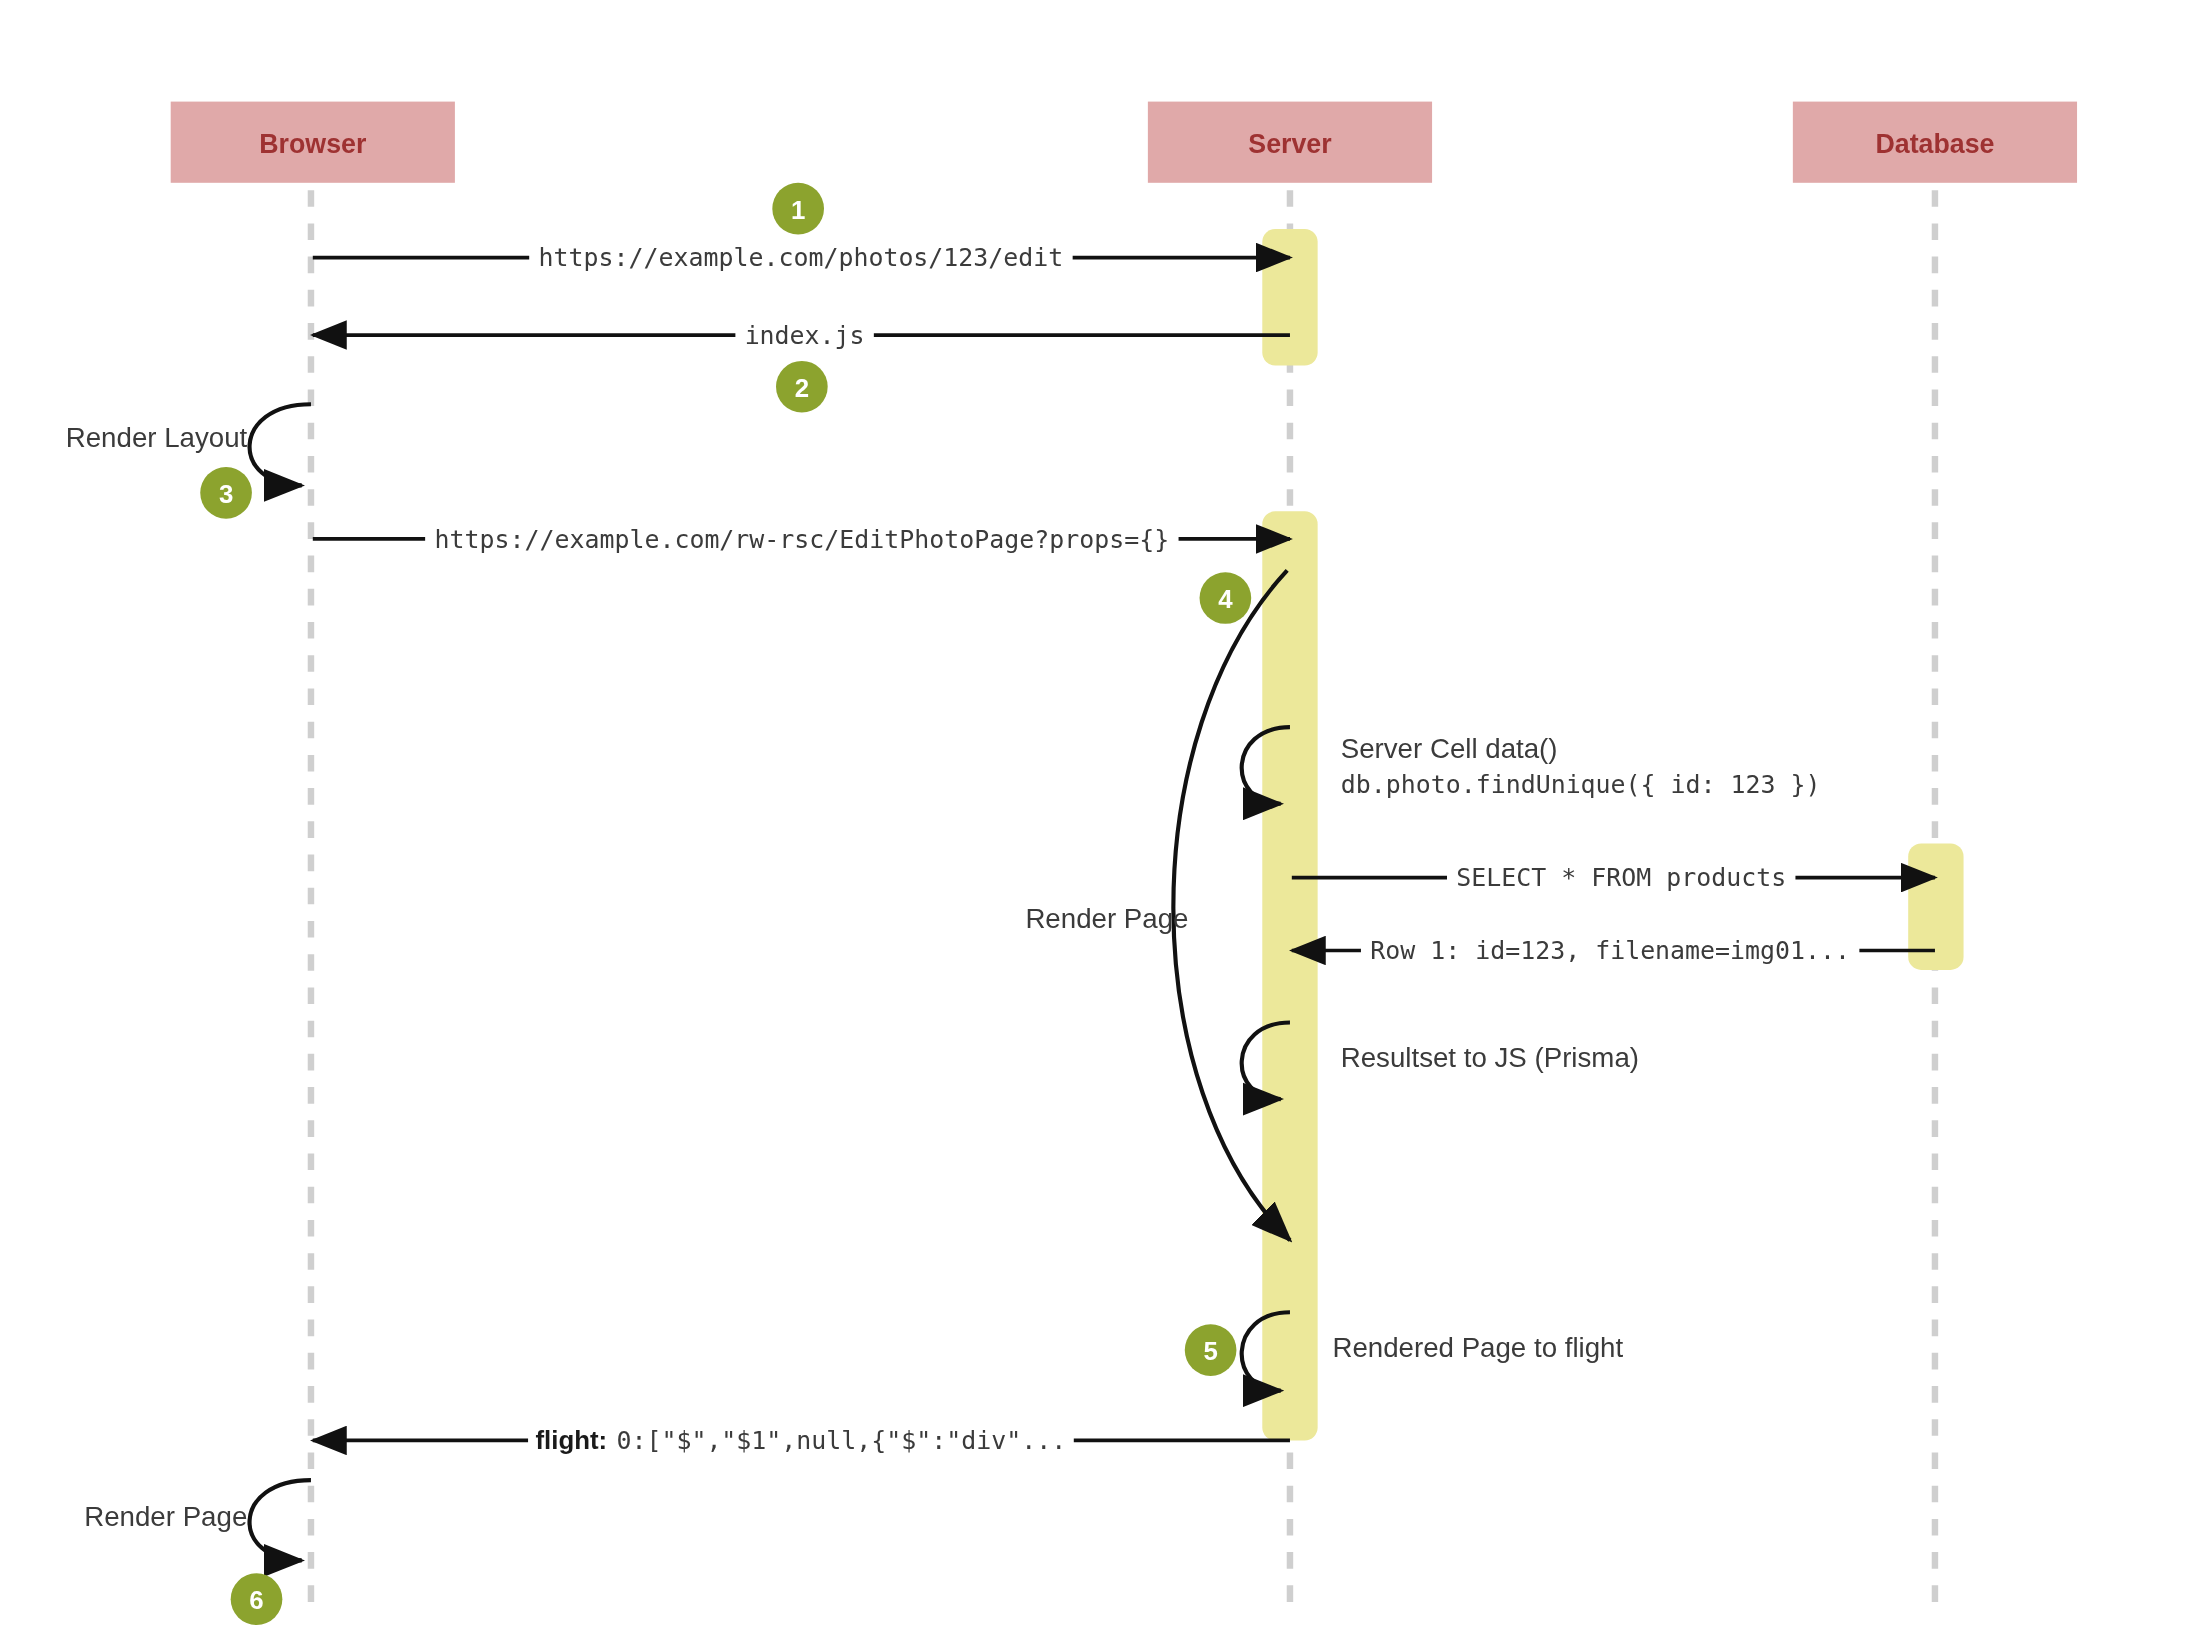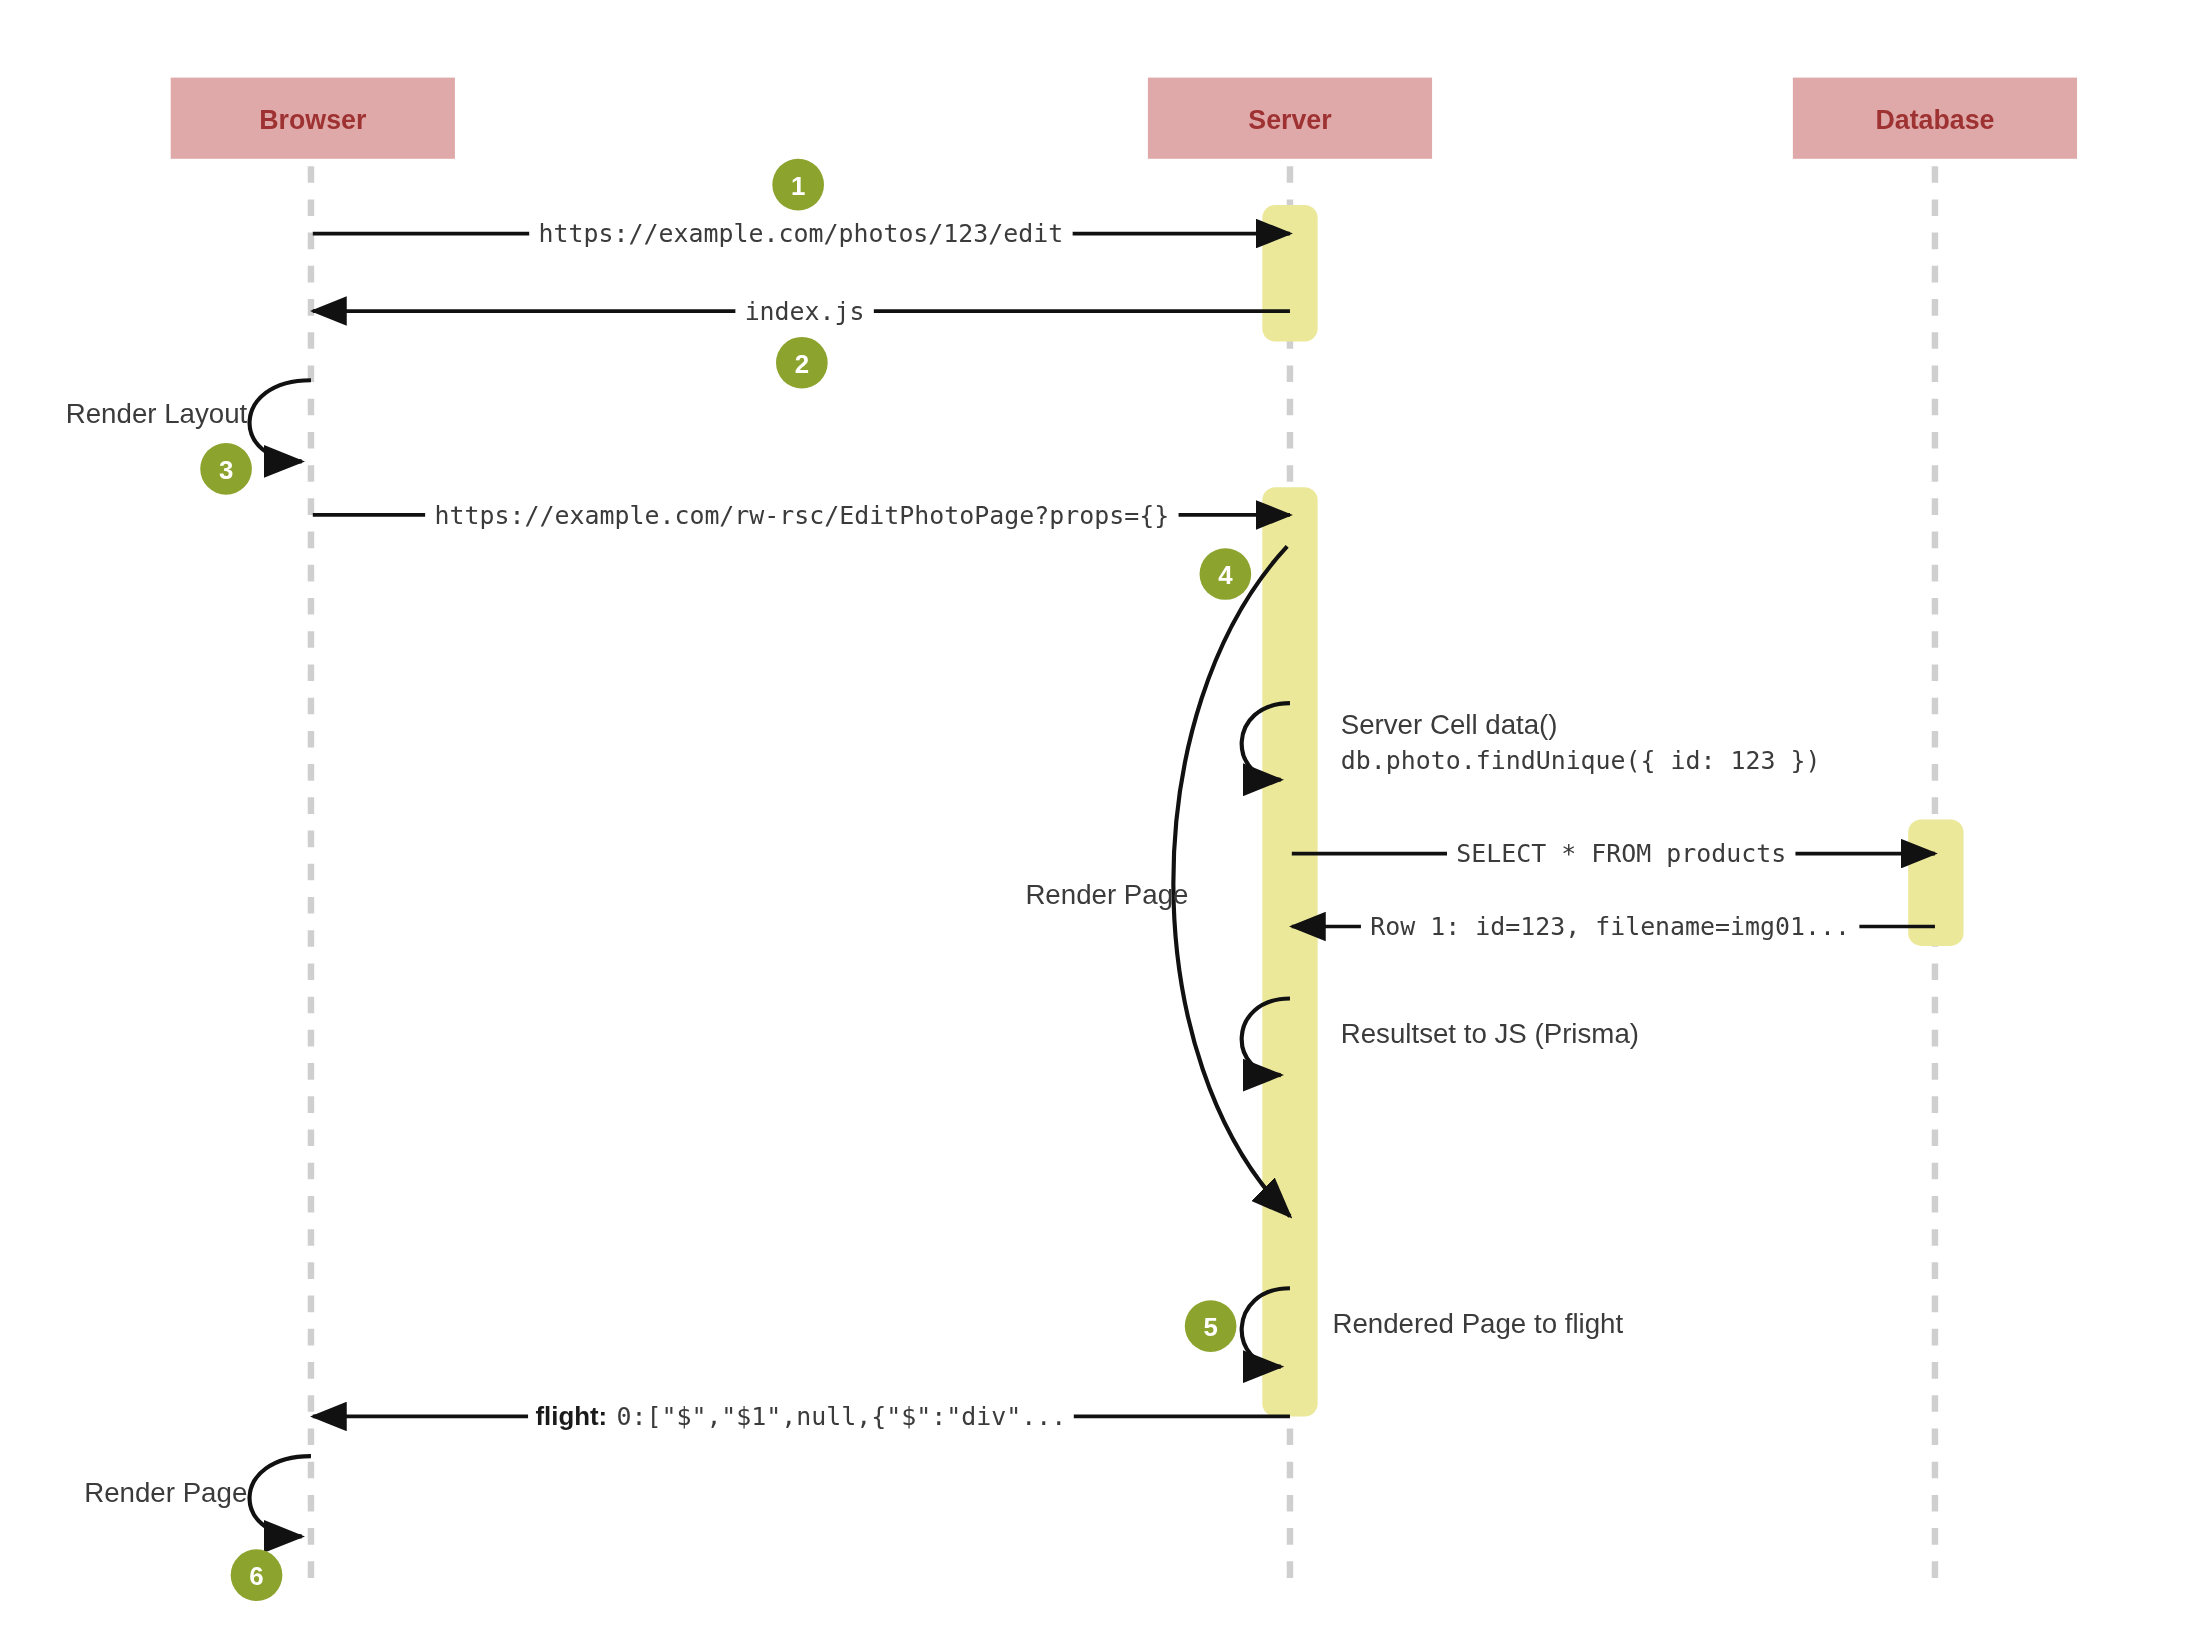--- a/index.html
+++ b/index.html
@@ -12,20 +12,21 @@
     font-family: "Liberation Sans", sans-serif;
     width: 2209px;
     height: 1650px;
     overflow: hidden;
     position: relative;
   }
   #diagram-root {
     position: relative;
     width: 2209px;
     height: 1378px;
+    margin-top: 24px;
   }
   svg#seq {
     display: block;
     width: 2209px;
     height: 1650px;
   }
   .actor-box-rect {
     fill: #e0a9a9;
   }
   .actor-label {

